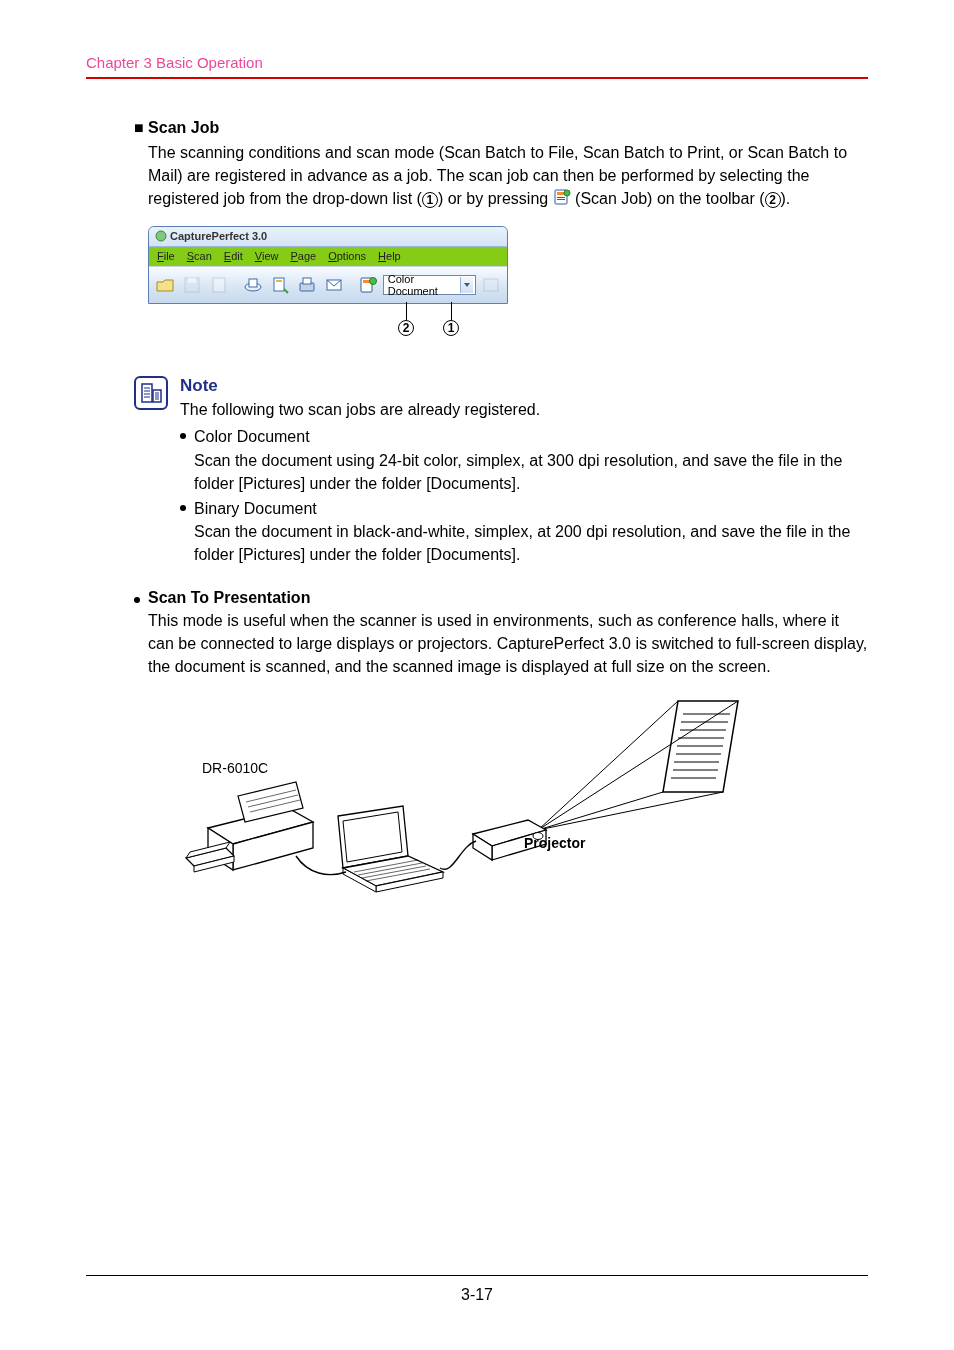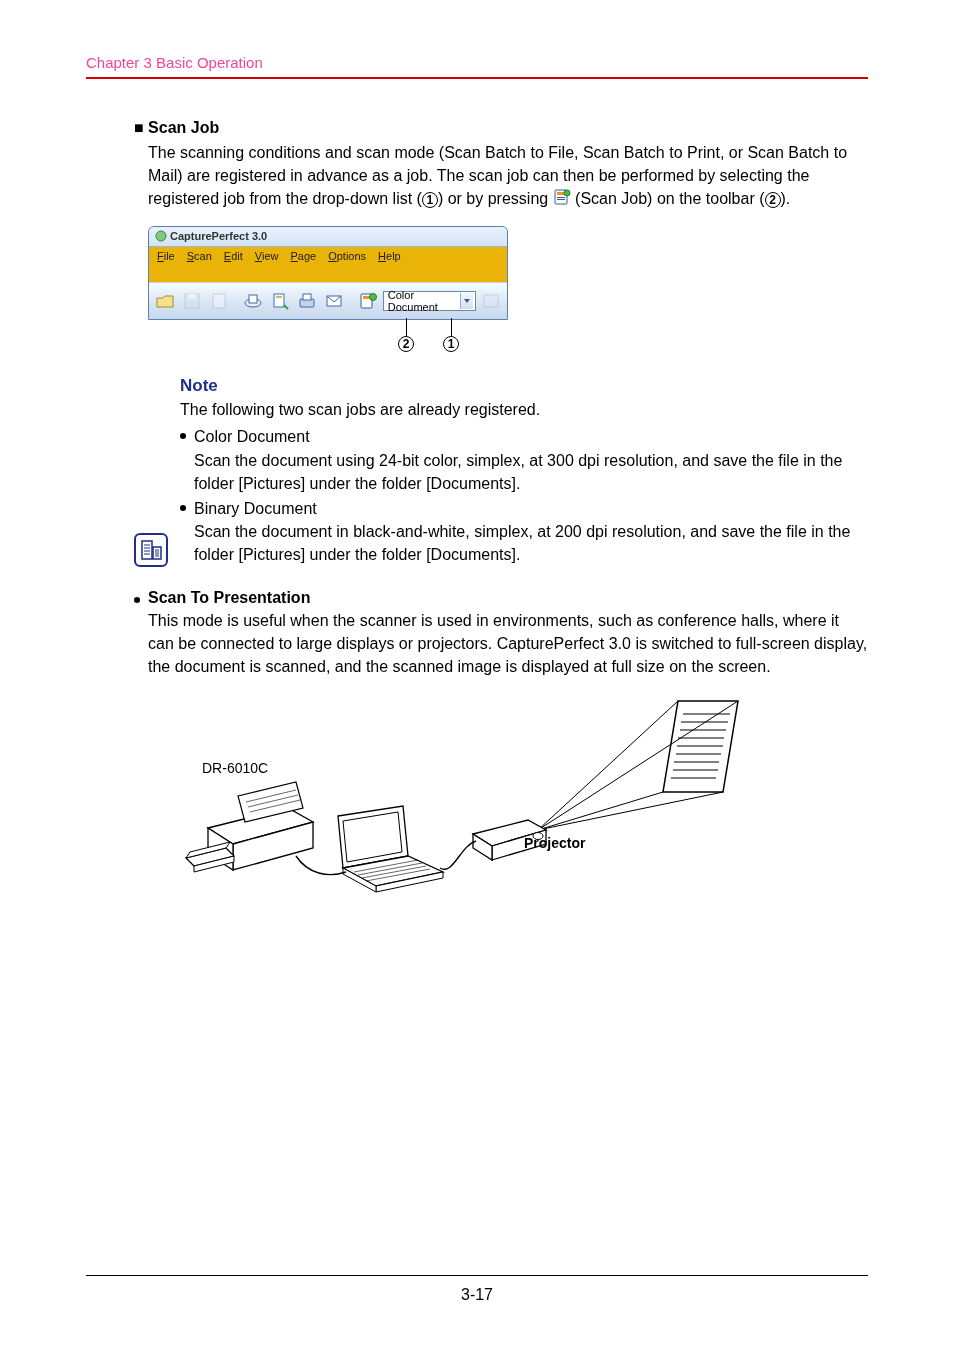--- a/index.html
+++ b/index.html
@@ -11,37 +11,37 @@
   .h-scanjob { font-weight: bold; font-size: 16px; margin-bottom: 4px; }
   .body-text { font-size: 16px; line-height: 1.45; }
   .body-indent { padding-left: 14px; }
   .inline-img { display:inline-block; vertical-align: middle; }
   .circle-num { display:inline-block; width:16px; height:16px; border:1px solid #000; border-radius:50%; font-size:12px; line-height:14px; text-align:center; font-weight:bold; vertical-align:middle; }
 
   
   .shot { width: 360px; margin: 14px 0 2px 14px; border: 1px solid #5a7fb5; border-radius: 6px 6px 0 0; background:#fff; }
   .shot-title { height:20px; background: linear-gradient(#eaf2fb,#d3e3f7); border-bottom:1px solid #9fb8d9; font-size:11px; padding:3px 6px; color:#333; border-radius:6px 6px 0 0;font-weight:bold; }
   .shot-title svg { vertical-align: top; margin-right:3px; }
-  .shot-menu { height:36px; display:flex; gap:12px; padding:3px 8px; font-size:11px; color:#222; border-bottom:1px solid #c8d3e4; background:#eab308; }
+  .shot-menu { height:20px; display:flex; gap:12px; padding:3px 8px; font-size:11px; color:#222; border-bottom:1px solid #c8d3e4; background:#84cc16; }
   .shot-menu span u { text-decoration: underline; }
   .shot-tb { height:36px; display:flex; align-items:center; padding:2px 4px; gap:2px; background: linear-gradient(#f7fbff,#d6e4f3 60%,#c8d9ee); }
   .tb-btn { width:26px; height:26px; display:flex; align-items:center; justify-content:center; border:1px solid transparent; border-radius:3px; }
   .tb-btn.disabled { opacity:0.35; }
   .tb-sep { width:6px; }
   .tb-combo { height:20px; width:98px; border:1px solid #6c88aa; background:#fff; font-size:11px; display:flex; align-items:center; justify-content:space-between; padding:0 2px 0 4px; }
   .tb-combo .dd { width:14px; height:16px; background:linear-gradient(#f3f8fe,#d0dff1); border-left:1px solid #98b1cf; display:flex; align-items:center; justify-content:center; }
 
   .callouts { position:relative; width:360px; height:36px; margin-left:14px; }
   .callouts .tick1 { position:absolute; left:303px; top:-4px; width:1px; height:18px; background:#000; }
   .callouts .tick2 { position:absolute; left:258px; top:-4px; width:1px; height:18px; background:#000; }
   .callouts .c1 { position:absolute; left:295px; top:14px; }
   .callouts .c2 { position:absolute; left:250px; top:14px; }
 
   
-  .note-block { display:flex; align-items:flex-end; gap:12px; margin-top:18px; }
+  .note-block { display:flex; align-items:flex-start; gap:12px; margin-top:34px; }
   .note-icon { width:34px; height:34px; border:2px solid #1f2f8a; border-radius:6px; display:flex; align-items:center; justify-content:center; }
   .note-content { flex:1; }
   .note-title { font-weight:bold; color:#1f2f8a; font-size:17px; margin-bottom:2px; }
   .bullet-list { margin: 4px 0 0 0; }
   .bullet-item { display:flex; gap:8px; margin-top:2px; }
   .bullet-dot { width:6px; height:6px; background:#000; border-radius:50%; margin-top:8px; flex-shrink:0; }
   .bullet-text { flex:1; font-size:16px; line-height:1.45; }
 
   .stp-head { display:flex; gap:8px; margin-top:22px; }
   .stp-dot { width:6px; height:6px; background:#000; border-radius:50%; margin-top:8px; flex-shrink:0; }

